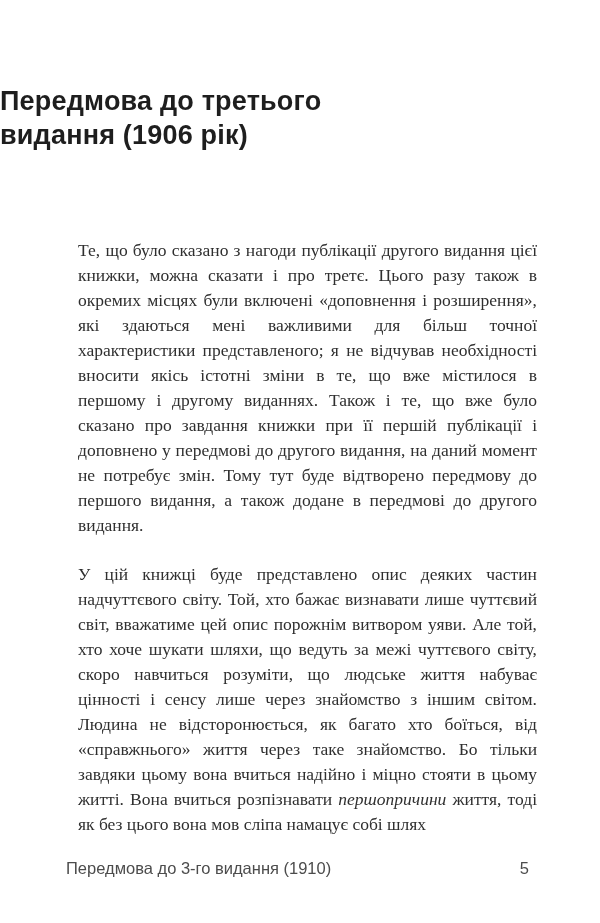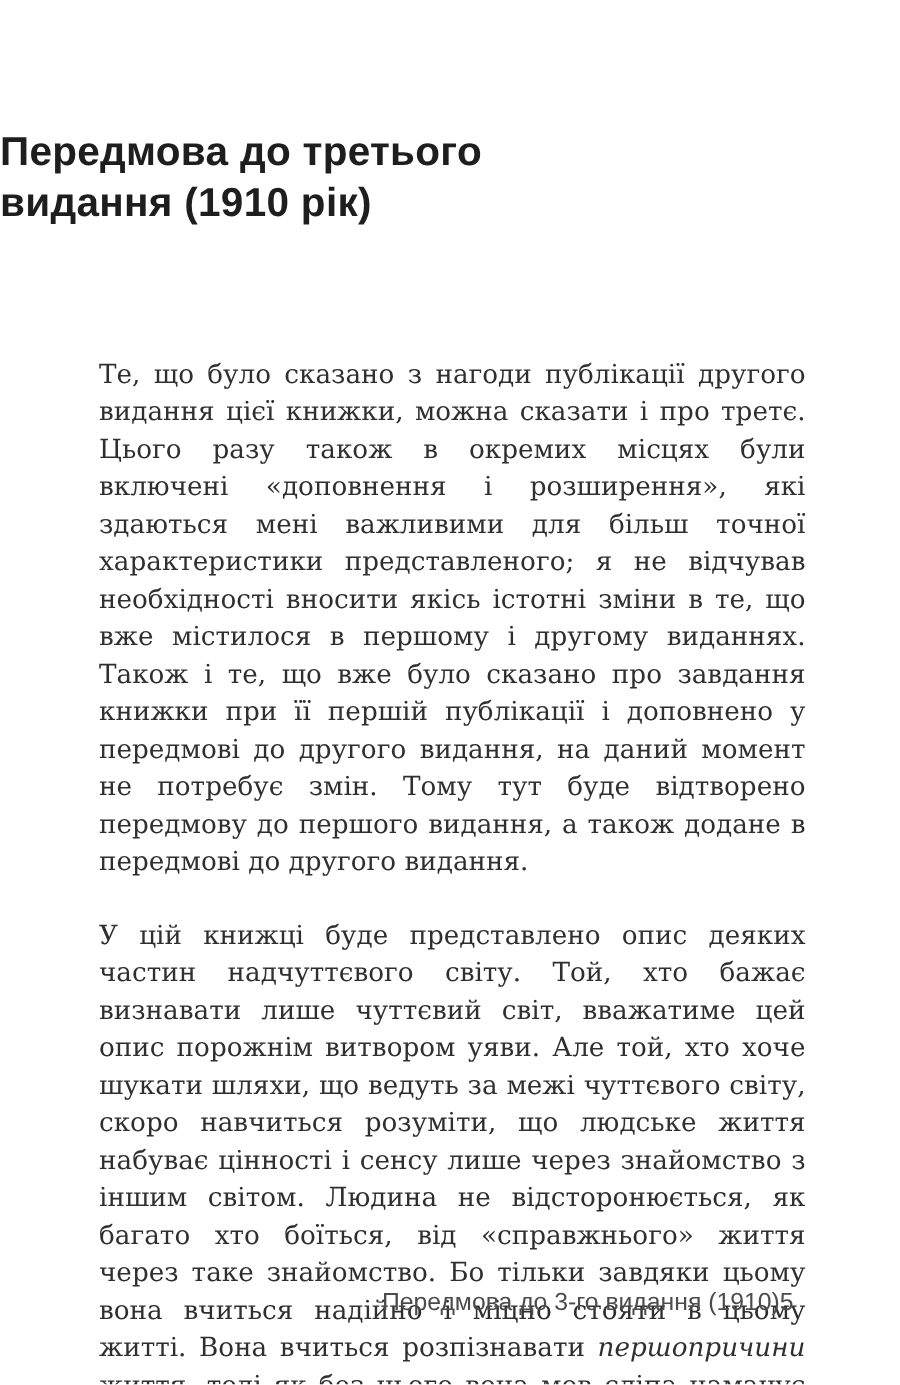--- a/index.html
+++ b/index.html
@@ -33,55 +33,56 @@
     top: 238px;
     left: 66px;
     width: 471px;
     color: #2f2f2f;
     font-family: "DejaVu Serif", serif;
     font-size: 17.5px;
     line-height: 25px;
     text-align: justify;
   }
   .content p {
-    margin: 0 0 24px 0;
+    margin: 0 0 24px 12px;
     padding: 0;
+    font-family: Liberation Serif, serif;
   }
   .content p:last-child {
     margin-bottom: 0;
   }
   .italic-term {
     font-style: italic;
   }
   .footer {
     position: absolute;
     top: 857px;
     left: 66px;
     width: 471px;
     display: flex;
-    justify-content: flex-end;
+    justify-content: space-between;
     align-items: baseline;
     font-family: "Liberation Sans", sans-serif;
     font-size: 16.5px;
     line-height: 22px;
     color: #4c4c4c;
     font-weight: 400;
   }
   .footer .page-num {
     padding-right: 8px;
   }
 </style>
 </head>
 <body>
 
 <div class="page">
 
   <h1 class="title">
     <span>Передмова до третього</span><br>
-    <span>видання (1910 рік)</span>
+    <span>видання (1906 рік)</span>
   </h1>
 
   <div class="content">
     <p>Те, що було сказано з нагоди публікації другого видання цієї книжки, можна сказати і про третє. Цього разу також в окремих місцях були включені «доповнення і розширення», які здаються мені важливими для більш точної характеристики представленого; я не відчував необхідності вносити якісь істотні зміни в те, що вже містилося в першому і другому виданнях. Також і те, що вже було сказано про завдання книжки при її першій публікації і доповнено у передмові до другого видання, на даний момент не потребує змін. Тому тут буде відтворено передмову до першого видання, а також додане в передмові до другого видання.</p>
     <p><span>У цій книжці буде представлено опис деяких частин надчуттєвого світу. Той, хто бажає визнавати лише чуттєвий світ, вважатиме цей опис порожнім витвором уяви. Але той, хто хоче шукати шляхи, що ведуть за межі чуттєвого світу, скоро навчиться розуміти, що людське життя набуває цінності і сенсу лише через знайомство з іншим світом. Людина не відсторонюється, як багато хто боїться, від «справжнього» життя через таке знайомство. Бо тільки завдяки цьому вона вчиться надійно і міцно стояти в цьому житті. Вона вчиться розпізнавати </span><span class="italic-term">першопричини</span><span> життя, тоді як без цього вона мов сліпа намацує собі шлях</span></p>
   </div>
 
   <div class="footer">
     <span class="running-head">Передмова до 3-го видання (1910)</span>
     <span class="page-num">5</span>

